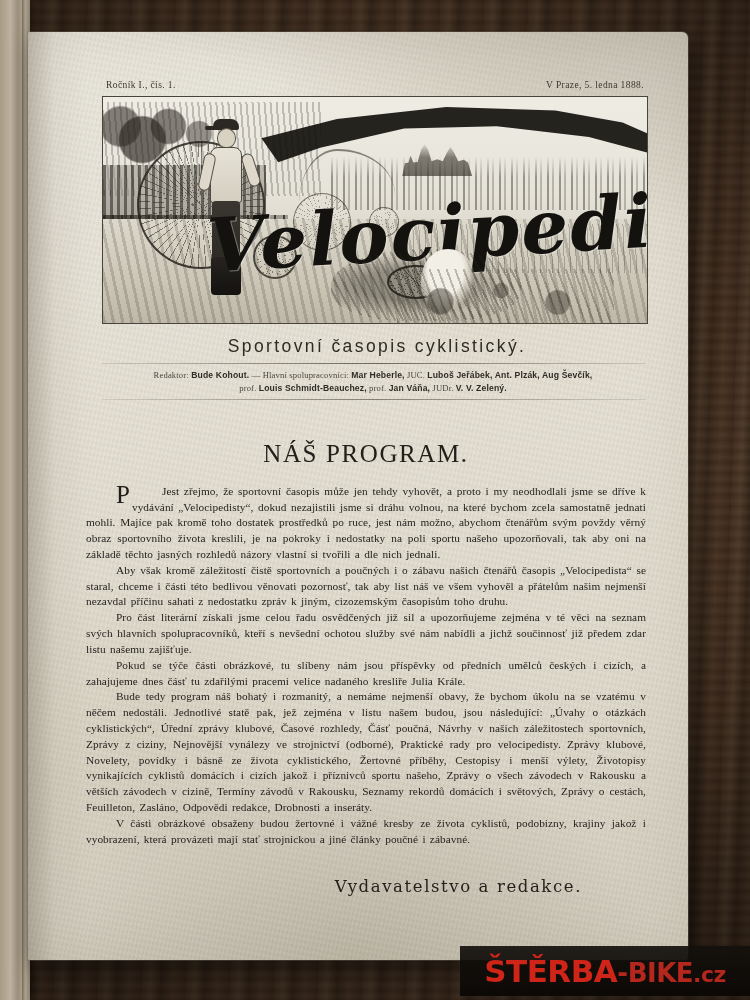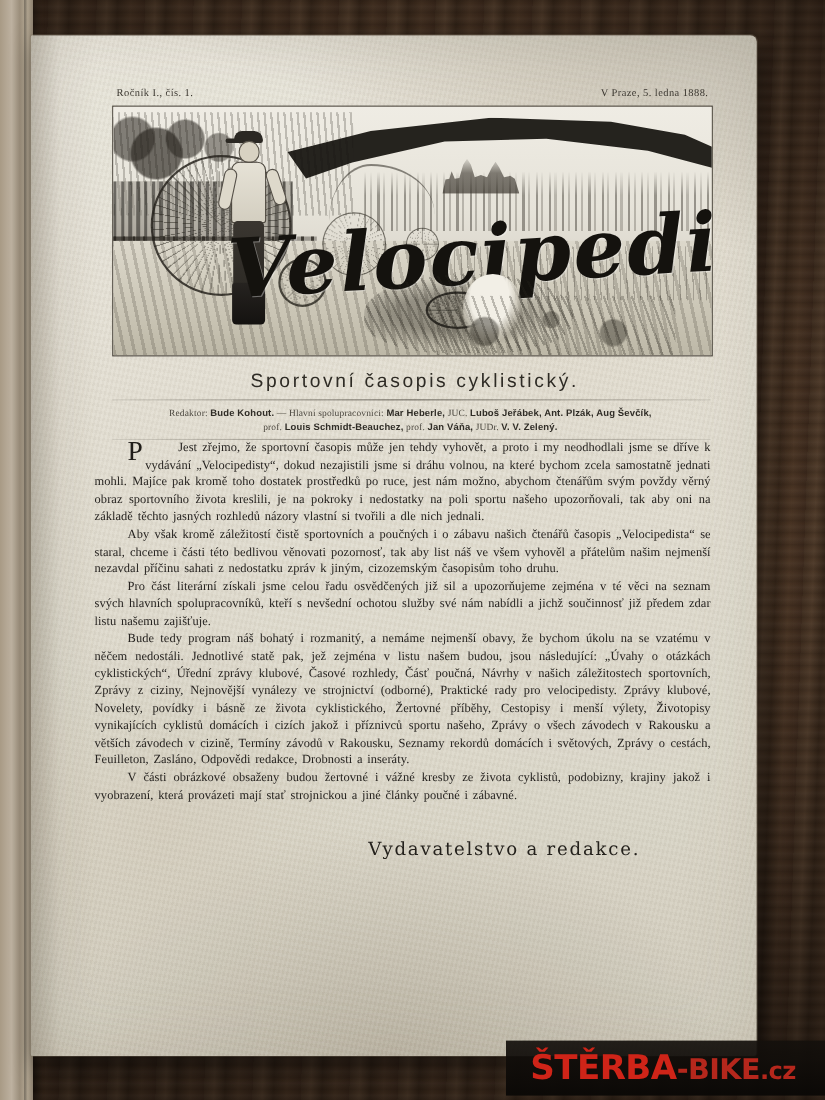--- a/index.html
+++ b/index.html
@@ -330,23 +330,23 @@
     text-align:right;
     font-family:"DejaVu Serif", serif;
     font-size:16.5px; letter-spacing:1.6px;
     color:#24211c;
   }
 
   
   #watermark{
     position:absolute; right:0; bottom:4px;
     width:290px; height:50px; z-index:30;
-    display:flex; align-items:center; justify-content:flex-start;
+    display:flex; align-items:center; justify-content:center;
     background:linear-gradient(180deg, rgba(20,16,12,.92), rgba(10,8,6,.96));
-    padding-left:22px;
+    padding-left:0;
     overflow:hidden;
   }
   #watermark .wm{
     font-family:"DejaVu Sans", sans-serif;
     font-weight:700; font-size:29px; letter-spacing:-.5px;
     white-space:nowrap;
   }
   #watermark .wm .a{ color:#cf2418; font-size:31px; }
   #watermark .wm .b{ color:#b5271c; font-size:26px; }
   #watermark .wm .c{ color:#b5271c; font-size:22px; }
@@ -418,28 +418,30 @@
         <span class="lt">prof.</span>
         <b>Louis Schmidt-Beauchez,</b>
         <span class="lt">prof.</span>
         <b>Jan Váňa,</b>
         <span class="lt">JUDr.</span>
         <b>V. V. Zelený.</b>
       </div>
 
       <div class="rule2"></div>
 
+      <h1 class="article-title">NÁŠ PROGRAM.</h1>
 
       <div class="body-text">
         <p style="text-indent:0">
           <span class="dropcap">P</span>
         </p>
         <p>Jest zřejmo, že sportovní časopis může jen tehdy vyhovět, a proto i my neodhodlali jsme se dříve k vydávání „Velocipedisty“, dokud nezajistili jsme si dráhu volnou, na které bychom zcela samostatně jednati mohli. Majíce pak kromě toho dostatek prostředků po ruce, jest nám možno, abychom čtenářům svým povždy věrný obraz sportovního života kreslili, je na pokroky i nedostatky na poli sportu našeho upozorňovali, tak aby oni na základě těchto jasných rozhledů názory vlastní si tvořili a dle nich jednali.</p>
         <p>Aby však kromě záležitostí čistě sportovních a poučných i o zábavu našich čtenářů časopis „Velocipedista“ se staral, chceme i části této bedlivou věnovati pozornosť, tak aby list náš ve všem vyhověl a přátelům našim nejmenší nezavdal příčinu sahati z nedostatku zpráv k jiným, cizozemským časopisům toho druhu.</p>
         <p>Pro část literární získali jsme celou řadu osvědčených již sil a upozorňujeme zejména v té věci na seznam svých hlavních spolupracovníků, kteří s nevšední ochotou služby své nám nabídli a jichž součinnosť již předem zdar listu našemu zajišťuje.</p>
+        <p>Pokud se týče části obrázkové, tu slíbeny nám jsou příspěvky od předních umělců českých i cizích, a zahajujeme dnes čásť tu zdařilými pracemi velice nadaného kresliře Julia Krále.</p>
         <p>Bude tedy program náš bohatý i rozmanitý, a nemáme nejmenší obavy, že bychom úkolu na se vzatému v něčem nedostáli. Jednotlivé statě pak, jež zejména v listu našem budou, jsou následující: „Úvahy o otázkách cyklistických“, Úřední zprávy klubové, Časové rozhledy, Čásť poučná, Návrhy v našich záležitostech sportovních, Zprávy z ciziny, Nejnovější vynálezy ve strojnictví (odborné), Praktické rady pro velocipedisty. Zprávy klubové, Novelety, povídky i básně ze života cyklistického, Žertovné příběhy, Cestopisy i menší výlety, Životopisy vynikajících cyklistů domácích i cizích jakož i příznivců sportu našeho, Zprávy o všech závodech v Rakousku a větších závodech v cizině, Termíny závodů v Rakousku, Seznamy rekordů domácích i světových, Zprávy o cestách, Feuilleton, Zasláno, Odpovědi redakce, Drobnosti a inseráty.</p>
         <p>V části obrázkové obsaženy budou žertovné i vážné kresby ze života cyklistů, podobizny, krajiny jakož i vyobrazení, která provázeti mají stať strojnickou a jiné články poučné i zábavné.</p>
       </div>
 
       <div class="signoff">Vydavatelstvo a redakce.</div>
 
     </div>
   </div>
 
   <div id="watermark">

